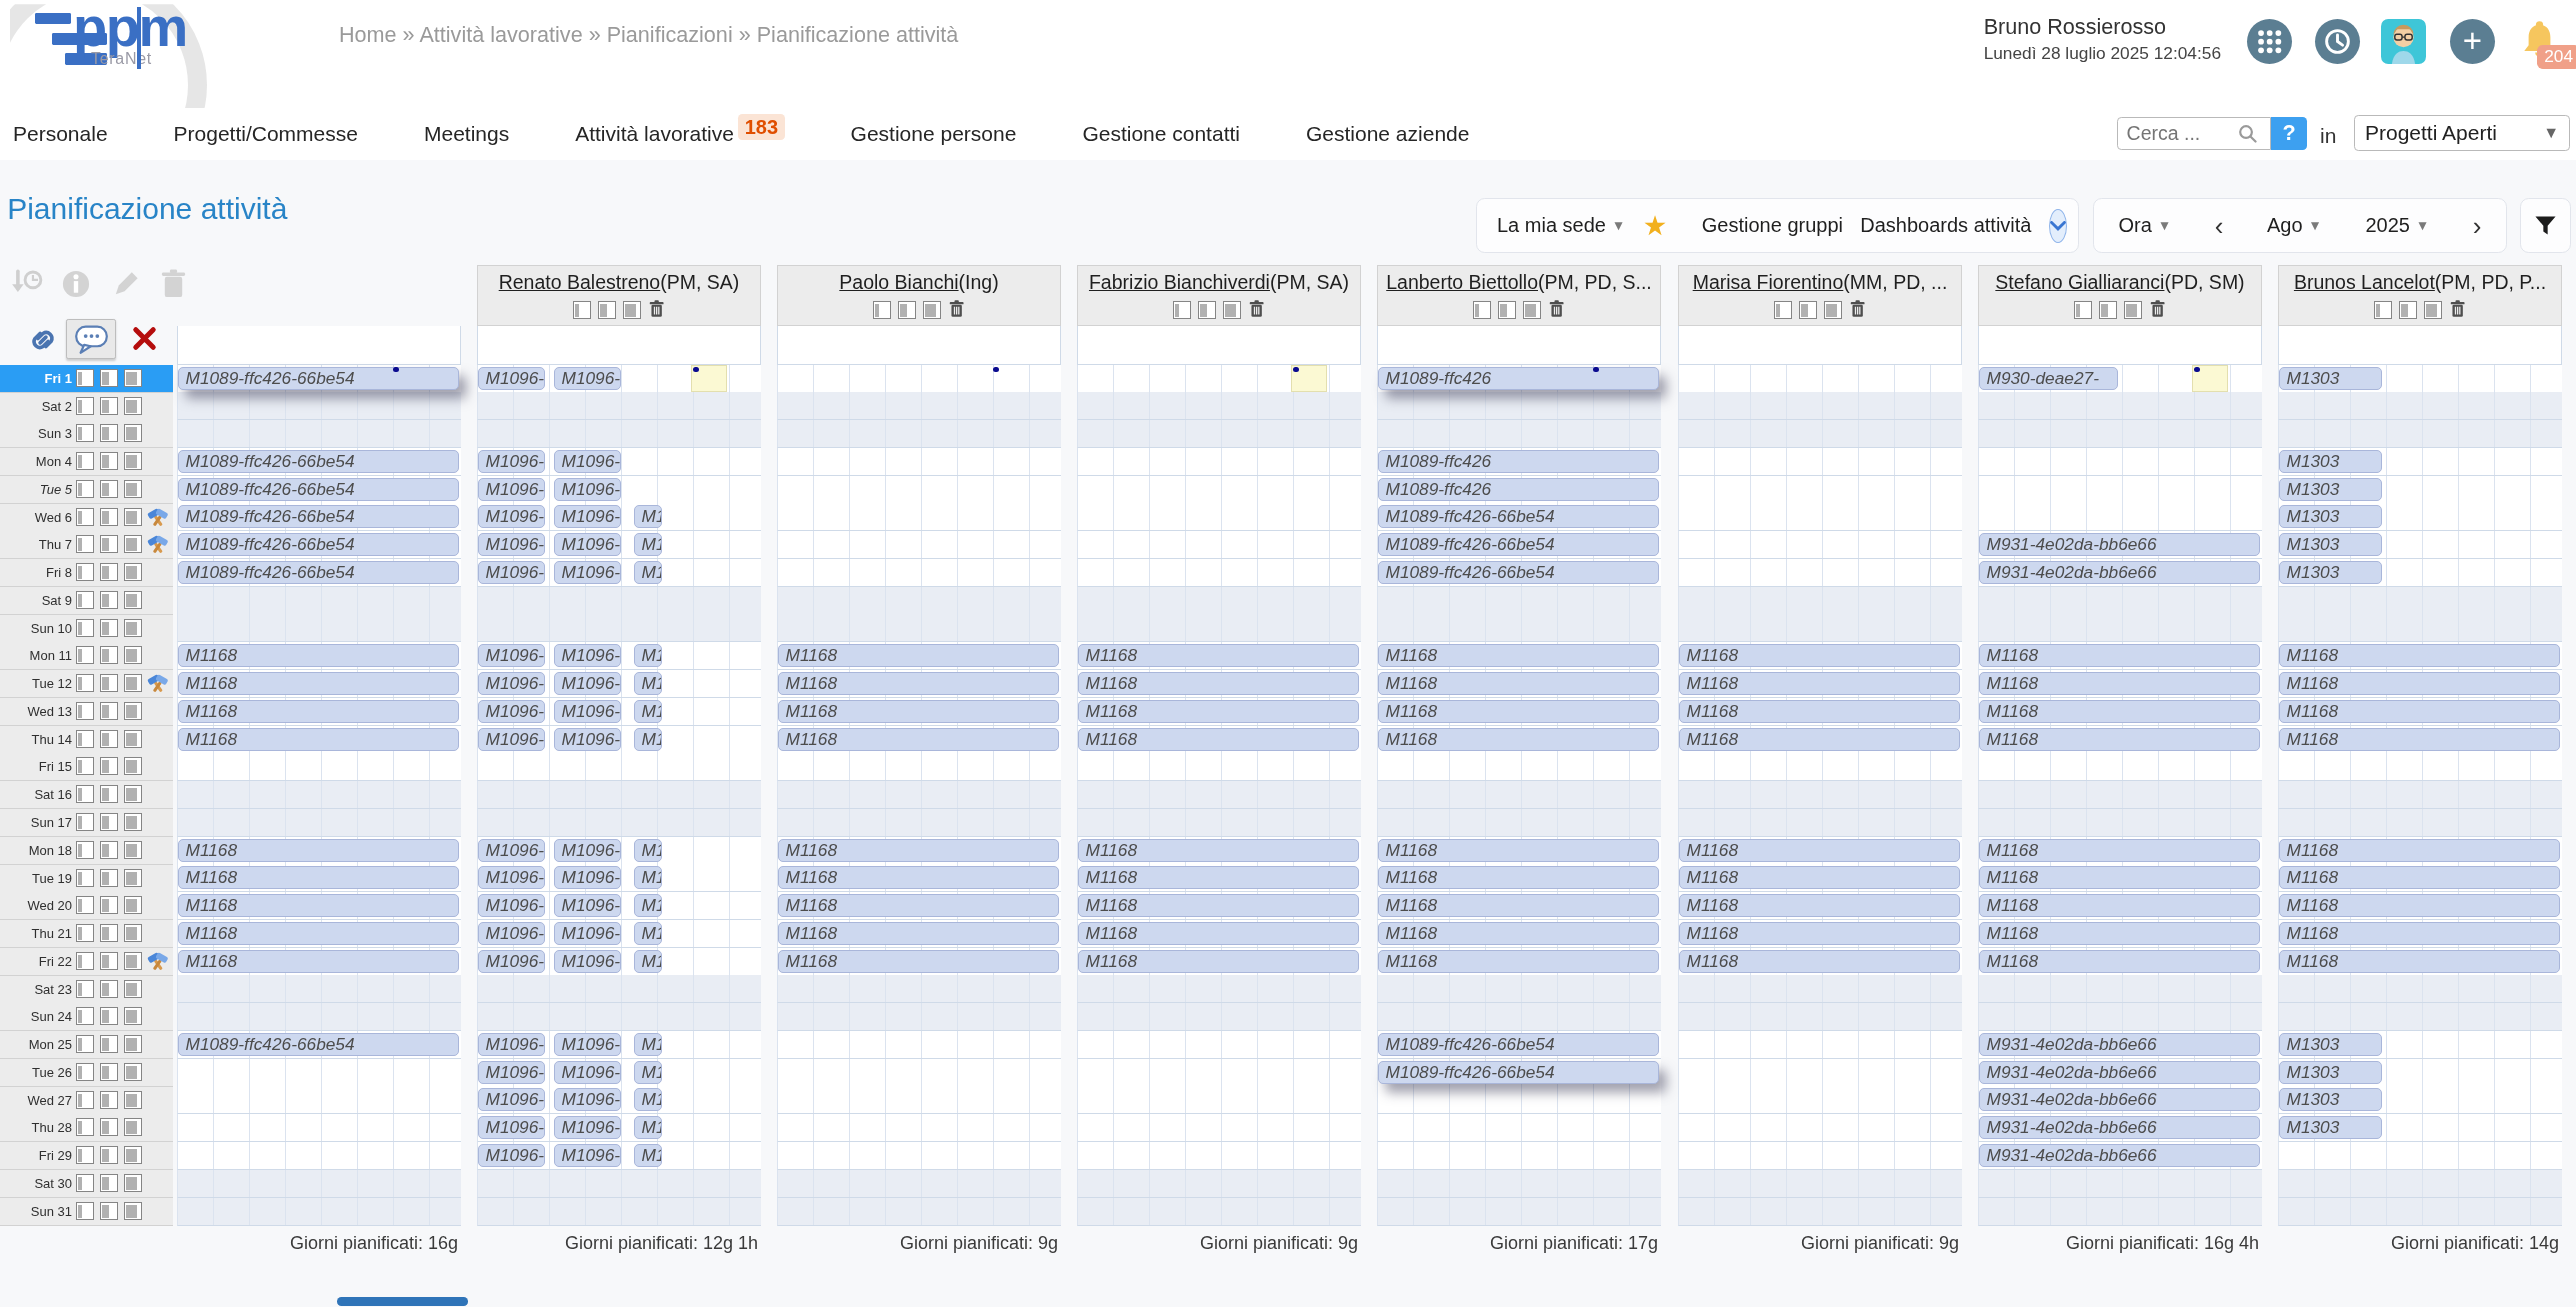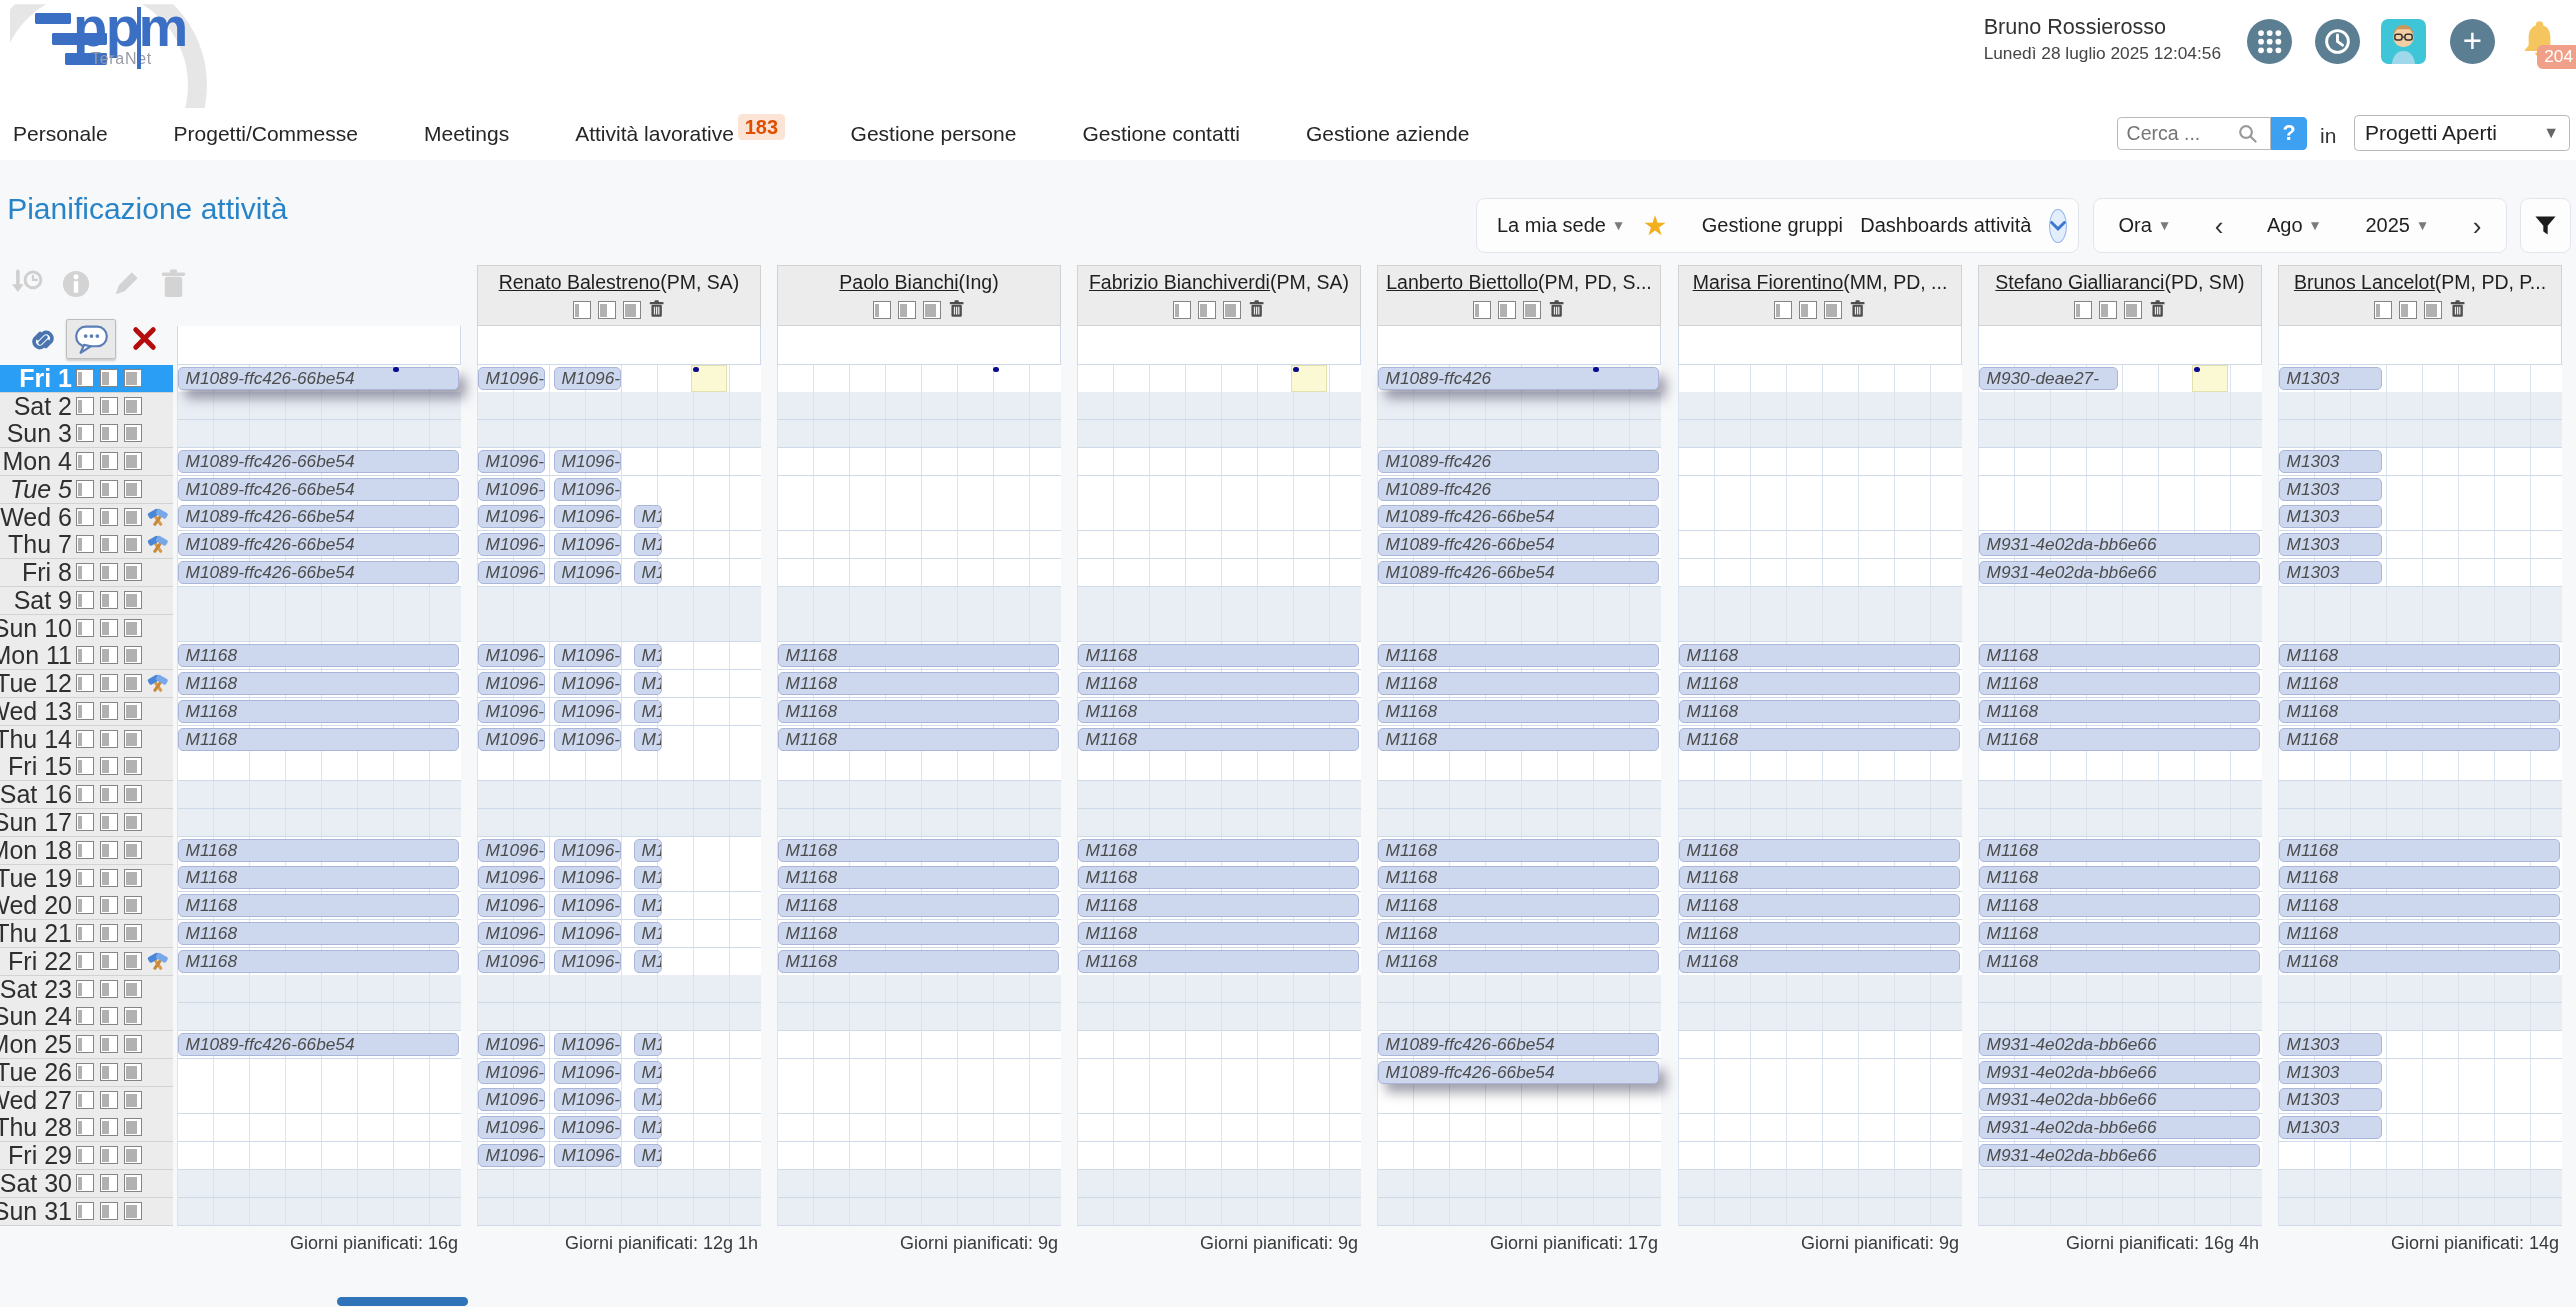--- a/index.html
+++ b/index.html
@@ -67,21 +67,21 @@
   .ltools1{position:absolute;left:10px;top:4.3px;display:flex;gap:17.3px;align-items:center;}
   .ltools2{position:absolute;left:0px;top:55px;width:173px;height:40px;}
   .linkic{position:absolute;left:27.4px;top:5.8px;cursor:pointer;}
   .bubblebtn{position:absolute;left:66px;top:1.4px;width:48px;height:38px;background:#e9e9e9;
              border:0.7px solid #bdbdbd;border-radius:2.2px;box-shadow:0 1.4px 2.2px rgba(0,0,0,.18);
              display:flex;align-items:center;justify-content:center;cursor:pointer;}
   .closex{position:absolute;left:130px;top:5.8px;cursor:pointer;}
   .dayrow{position:absolute;left:0;width:173px;height:28px;background:#ececec;
           border-bottom:0.7px solid #d2d2d2;box-sizing:border-box;cursor:pointer;}
   .dayrow.sel{background:#2a9df4;}
-  .daylabel{position:absolute;right:101px;top:0;line-height:27px;font-size:25px;color:#2f2f2f;white-space:nowrap;text-align:right;}
+  .daylabel{position:absolute;right:101px;top:0;line-height:27px;font-size:13px;color:#2f2f2f;white-space:nowrap;text-align:right;}
   .dayrow.sel .daylabel{color:#fff;font-weight:bold;}
   .cbs{position:absolute;left:76px;top:4.3px;display:flex;gap:5.8px;}
   .cb{display:inline-block;width:18px;height:18px;border:1.4px solid #858585;background:#fff;
       padding:1.4px;box-sizing:border-box;cursor:pointer;}
   .cbf{display:block;height:100%;background:#b1b1b1;}
   .hammer{position:absolute;left:147px;top:2.9px;}
   
   .col{position:absolute;top:2.2px;width:284px;}
   .colhead{position:absolute;top:0;left:0;width:284px;height:61px;background:#ececec;
            border:0.7px solid #d2d2d2;box-sizing:border-box;text-align:center;}
@@ -114,20 +114,21 @@
   <div class="topbar">
     <div class="logo">
       <div class="logo-arc"></div>
       <div class="logo-bar b1"></div>
       <div class="logo-bar b2"></div>
       <div class="logo-bar b3"></div>
       <div class="logo-text">ppm</div>
       <div class="logo-sub">TeraNet</div>
       <div class="logo-vline"></div>
     </div>
+    <div class="breadcrumb">Home » Attività lavorative » Pianificazioni » Pianificazione attività</div>
     <div class="userblock">
       <div class="username">Bruno Rossierosso</div>
       <div class="userdate">Lunedì 28 luglio 2025 12:04:56</div>
     </div>
     <div class="hicon circle" style="left:2247px;">
       <svg width="27.4" height="27.4" viewBox="0 0 38 38">
         <g fill="#fff">
             <circle cx="7" cy="7" r="4"></circle>
             <circle cx="19" cy="7" r="4"></circle>
             <circle cx="31" cy="7" r="4"></circle>

